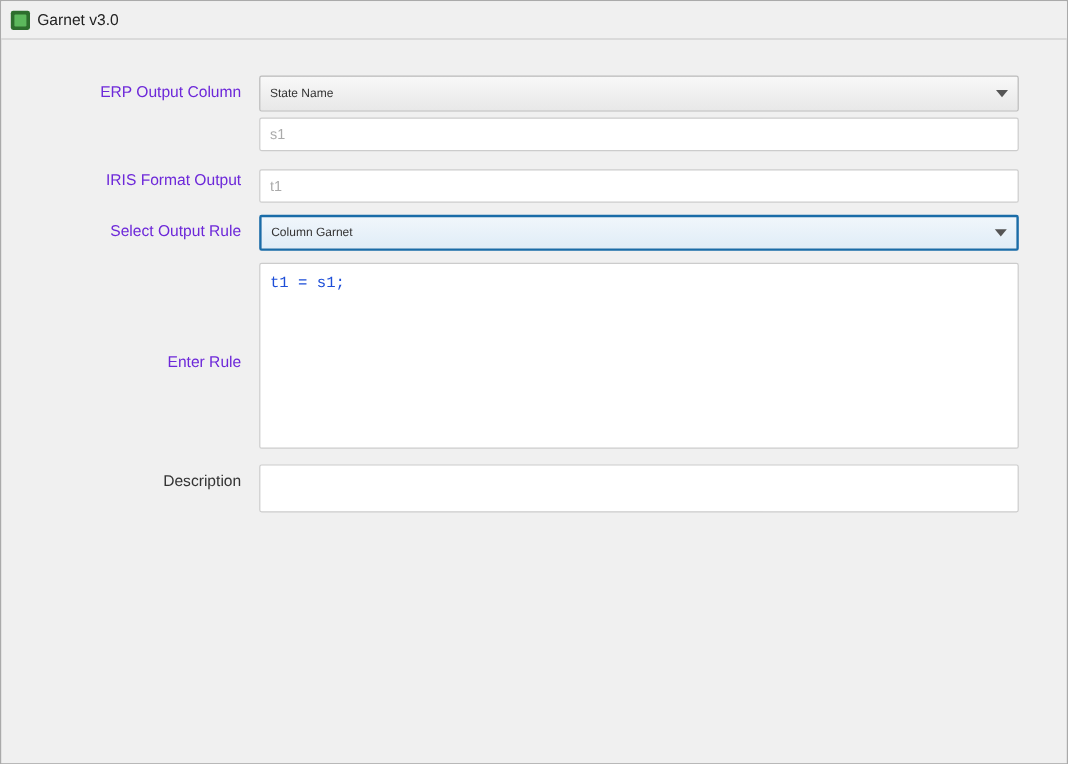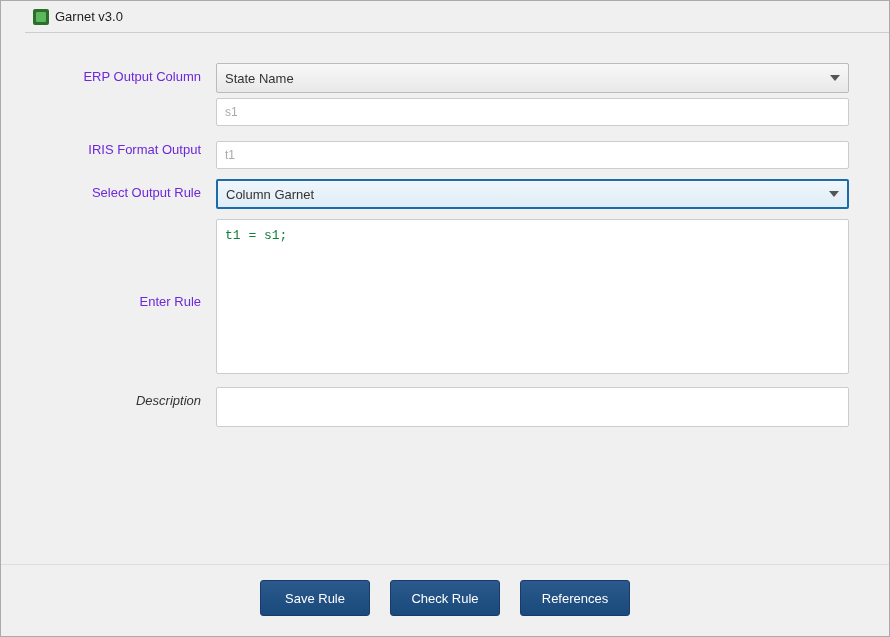--- a/index.html
+++ b/index.html
@@ -25,21 +25,20 @@
       flex-direction: column;
     }
     .title-bar {
       height: 32px;
       background: #f0f0f0;
       border-bottom: 1px solid #ccc;
       display: flex;
       align-items: center;
       padding: 0 8px;
       gap: 6px;
-      margin-left: 24px;
     }
     .title-bar-icon {
       width: 16px;
       height: 16px;
       background: #2d6e2d;
       border-radius: 2px;
       display: flex;
       align-items: center;
       justify-content: center;
     }
@@ -88,21 +87,21 @@
       justify-content: space-between;
       padding: 0 8px;
       cursor: pointer;
       position: relative;
     }
     .dropdown.focused {
       border: 2px solid #1a6ca8;
       background: linear-gradient(to bottom, #f0f6fb, #e0edf7);
     }
     .dropdown-text {
-      font-size: 13px;
+      font-size: 10px;
       color: #333;
     }
     .dropdown-arrow {
       width: 0;
       height: 0;
       border-left: 5px solid transparent;
       border-right: 5px solid transparent;
       border-top: 6px solid #555;
       margin-left: 8px;
     }
@@ -120,30 +119,29 @@
       align-items: center;
     }
     .textarea-field {
       width: 100%;
       height: 155px;
       background: #fff;
       border: 1px solid #ccc;
       border-radius: 2px;
       padding: 8px;
       font-size: 13px;
-      color: #15803d;
+      color: #1d4ed8;
       resize: none;
       outline: none;
       font-family: 'Courier New', monospace;
     }
     .description-row {
       display: flex;
       align-items: flex-start;
       margin-bottom: 10px;
-      font-style: italic;
     }
     .description-label {
       width: 175px;
       text-align: right;
       padding-right: 15px;
       padding-top: 6px;
       font-size: 13px;
       color: #333;
       flex-shrink: 0;
     }
@@ -238,18 +236,13 @@
     </div>
 
     <div class="description-row">
       <div class="description-label">Description</div>
       <div class="description-field"></div>
     </div>
 
     <div class="spacer"></div>
   </div>
 
-  <div class="footer">
-    <button class="btn">Save Rule</button>
-    <button class="btn">Check Rule</button>
-    <button class="btn">References</button>
-  </div>
 </div>
 
 </body></html>

